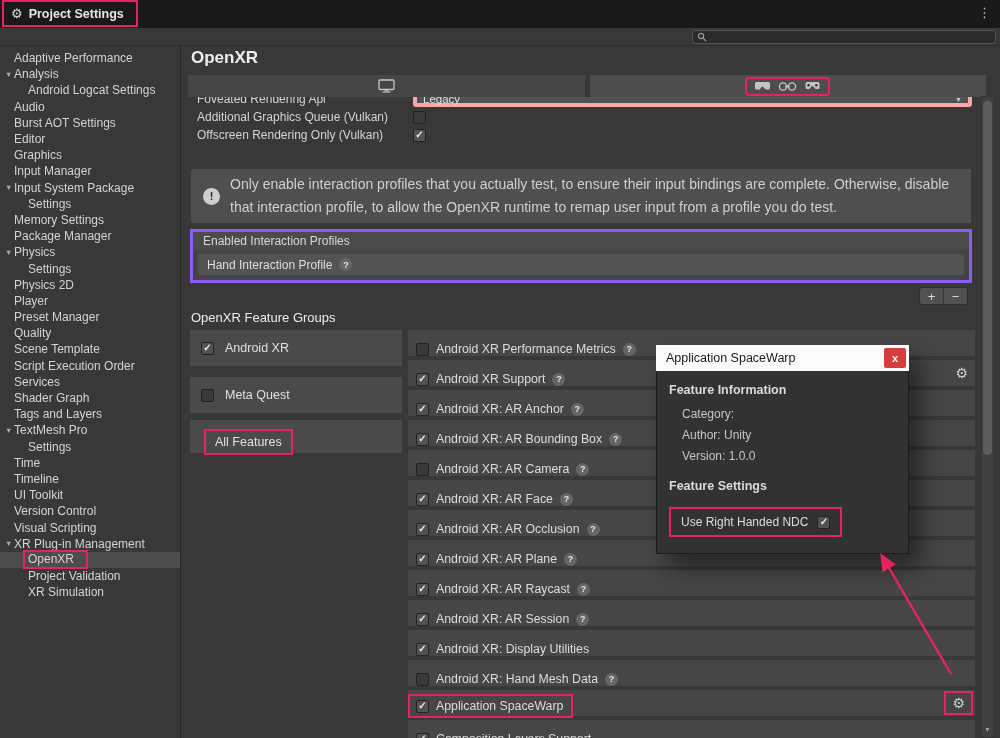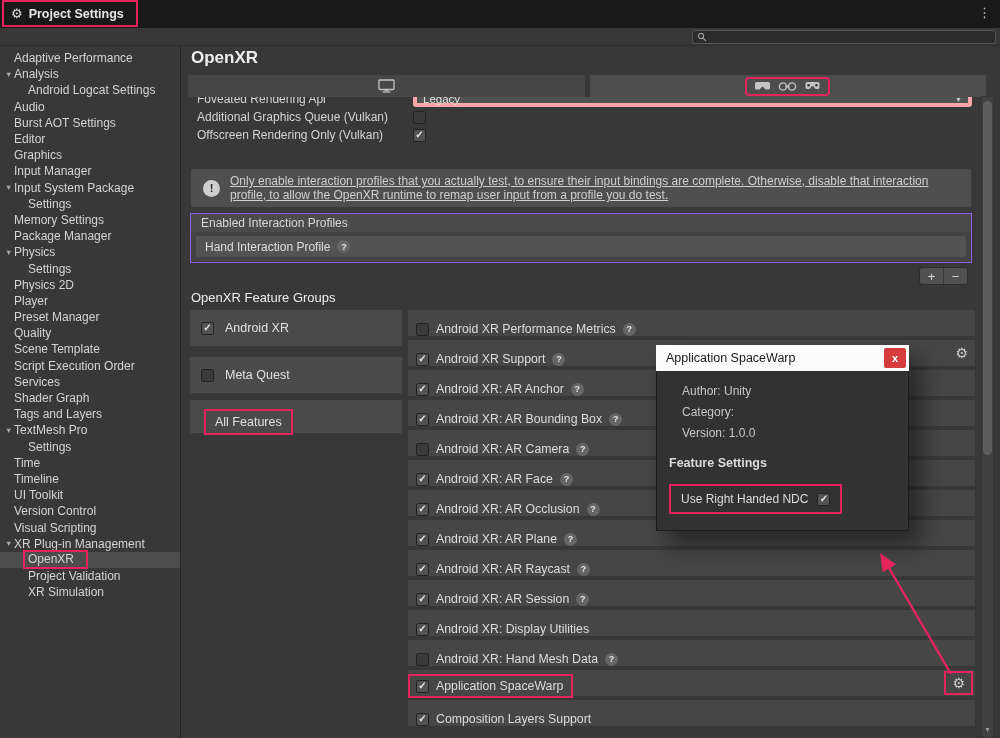--- a/index.html
+++ b/index.html
@@ -38,23 +38,23 @@
   .prop-row{display:flex;align-items:center;height:18px;padding-left:15px;font-size:12px;color:#d4d4d4;}
   .prop-label{width:216px;flex:none;}
   .dropdown{flex:1;margin-right:8px;height:16px;background:#515151;border:4px solid #fca5a5;border-radius:3px;display:flex;align-items:center;padding:0 6px;font-size:11.5px;color:#e0e0e0;}
   .dd-arrow{margin-left:auto;font-size:7px;color:#c8c8c8;line-height:1;}
 
   .cb{width:13px;height:13px;background:#3a3a3a;border:1px solid #222;border-radius:2px;flex:none;display:flex;align-items:center;justify-content:center;font-size:10px;font-weight:bold;color:#ececec;line-height:1;}
   .cb.on{background:#525252;}
 
   .infobox{margin:24px 8px 0;min-height:40px;background:#4f4f4f;border:1px solid #3a3a3a;border-radius:3px;display:flex;align-items:center;gap:10px;padding:4px 12px;}
   .info-icon{width:17px;height:17px;border-radius:50%;background:#cfcfcf;color:#262626;font-weight:bold;font-size:11px;display:flex;align-items:center;justify-content:center;flex:none;}
-  .infobox p{font-size:12px;line-height:14px;color:#cfcfcf;text-decoration:underline;}
-
-  .profilesbox{margin:5px 8px 0;background:#434343;border:1px solid #8b5cf6;}
+  .infobox p{font-size:14px;line-height:23px;color:#cfcfcf;}
+
+  .profilesbox{margin:5px 8px 0;background:#434343;border:3px solid #8b5cf6;}
   .profiles-header{height:18px;background:#4b4b4b;display:flex;align-items:center;padding-left:10px;font-size:12px;color:#d8d8d8;}
   .profile-row{margin:4px 5px 5px;height:21px;background:#535353;border-radius:2px;display:flex;align-items:center;gap:7px;padding-left:9px;font-size:12px;color:#dedede;}
   .help{width:13px;height:13px;border-radius:50%;background:#666;color:#e6e6e6;font-size:9px;font-weight:bold;display:flex;align-items:center;justify-content:center;flex:none;}
 
   .pm-row{display:flex;justify-content:flex-end;margin:4px 12px 0 0;}
   .pm{display:flex;background:#515151;border:1px solid #2e2e2e;border-radius:3px;height:18px;align-items:stretch;}
   .pm .pmb{width:23px;color:#ddd;font-size:13px;display:flex;align-items:center;justify-content:center;}
   .pm .sep{width:1px;background:#3a3a3a;}
 
   .groups-title{margin:5px 0 0 9px;font-size:13px;font-weight:normal;color:#ededed;}
@@ -444,22 +444,23 @@
 
     </div>
   </main>
 
   <div class="popup">
     <div class="popup-title">
       <span>Application SpaceWarp</span>
       <span class="popup-close" style="background: rgb(214, 60, 60);">x</span>
     </div>
     <div class="popup-body">
+      <div class="popup-h">Feature Information</div>
+      <div class="popup-line">Category:</div>
       <div class="popup-line">Author: Unity</div>
-      <div class="popup-line">Category:</div>
       <div class="popup-line">Version: 1.0.0</div>
       <div class="popup-h second">Feature Settings</div>
       <div class="ndc-box">
         <span>Use Right Handed NDC</span>
         <span class="cb on">✓</span>
       </div>
     </div>
   </div>
 
   <svg class="arrow-svg">

